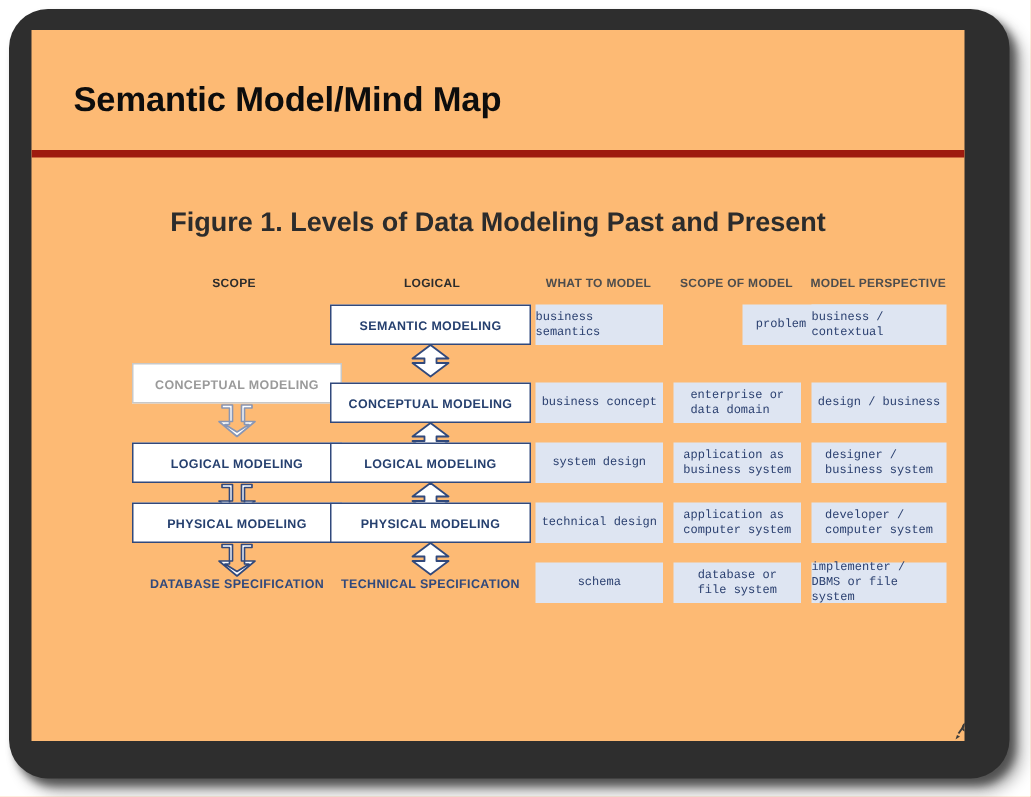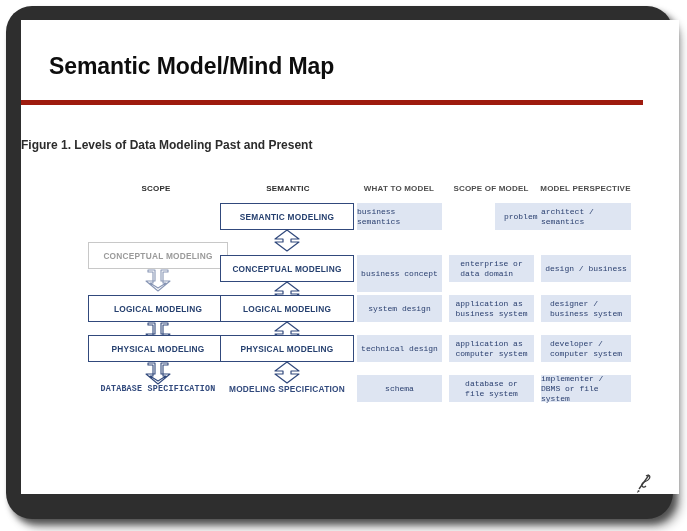--- a/index.html
+++ b/index.html
@@ -26,23 +26,22 @@
     box-shadow: 4px 5px 6px rgba(0,0,0,0.55), 8px 9px 10px rgba(0,0,0,0.30);
   }
 
   
   #slide {
     position: absolute;
     left: 15px;
     top: 14px;
     width: 622px;
     height: 474px;
-    background: #ffffff;
+    background: #fdba74;
     overflow: hidden;
-    padding-left: 36px;
   }
 
   
   #slide-title {
     position: absolute;
     left: 28px;
     top: 33px;
     font-size: 23px;
     font-weight: bold;
     color: #0d0d0d;
@@ -64,22 +63,22 @@
     left: 0px;
     top: 88px;
     width: 622px;
     height: 300px;
   }
   #figure-caption {
     position: absolute;
     left: 0;
     top: 30px;
     width: 622px;
-    text-align: left;
-    font-size: 12px;
+    text-align: center;
+    font-size: 18px;
     font-weight: bold;
     color: #2c2c2c;
   }
 
   
   .col-header {
     position: absolute;
     top: 76px;
     font-size: 8px;
     font-weight: bold;
@@ -179,21 +178,21 @@
   <div id="slide">
 
     <div id="slide-title">Semantic Model/Mind Map</div>
     <div id="title-rule"></div>
 
     <div id="figure">
 
       <div id="figure-caption">Figure 1. Levels of Data Modeling Past and Present</div>
 
       <div class="col-header" style="left:60px; width:150px;">SCOPE</div>
-      <div class="col-header" style="left:192px; width:150px;">SEMANTIC</div>
+      <div class="col-header" style="left:192px; width:150px;">LOGICAL</div>
       <div class="col-header light" style="left:333px; width:90px;">WHAT TO MODEL</div>
       <div class="col-header light" style="left:425px; width:90px;">SCOPE OF MODEL</div>
       <div class="col-header light" style="left:517px; width:95px;">MODEL PERSPECTIVE</div>
 
       <div class="proc-box faded" style="left:67px; top:134px; width:140px;">CONCEPTUAL MODELING</div>
 
       <svg class="arrow" style="left:124px; top:161px;" viewBox="0 0 26 23">
         <polygon points="3,1 10,1 10,12 1,12 13,22 25,12 16,12 16,1 23,1 23,3 18,3 18,14 21,14 13,19 5,14 8,14 8,3 3,3" fill="#ffffff" stroke="#8896b5" stroke-width="1.1" stroke-linejoin="round"></polygon>
       </svg>
 
@@ -202,21 +201,21 @@
       <svg class="arrow" style="left:124px; top:214px;" viewBox="0 0 26 23">
         <polygon points="3,1 10,1 10,12 1,12 13,22 25,12 16,12 16,1 23,1 23,3 18,3 18,14 21,14 13,19 5,14 8,14 8,3 3,3" fill="#ffffff" stroke="#31497c" stroke-width="1.1" stroke-linejoin="round"></polygon>
       </svg>
 
       <div class="proc-box" style="left:67px; top:227px; width:140px;">PHYSICAL MODELING</div>
 
       <svg class="arrow" style="left:124px; top:254px;" viewBox="0 0 26 23">
         <polygon points="3,1 10,1 10,12 1,12 13,22 25,12 16,12 16,1 23,1 23,3 18,3 18,14 21,14 13,19 5,14 8,14 8,3 3,3" fill="#ffffff" stroke="#31497c" stroke-width="1.1" stroke-linejoin="round"></polygon>
       </svg>
 
-      <div class="spec-label" style="left:67px; top:276px; width:140px;font-family:Liberation Mono, monospace;">DATABASE SPECIFICATION</div>
+      <div class="spec-label" style="left:67px; top:276px; width:140px;">DATABASE SPECIFICATION</div>
 
       <div class="proc-box" style="left:199px; top:95px; width:134px;">SEMANTIC MODELING</div>
 
       <svg class="arrow" style="left:253px; top:121px;" viewBox="0 0 26 23">
         <polygon points="13,1 25,10 17,10 17,13 25,13 13,22 1,13 9,13 9,10 1,10" fill="#ffffff" stroke="#31497c" stroke-width="1.2" stroke-linejoin="round"></polygon>
       </svg>
 
       <div class="proc-box" style="left:199px; top:147px; width:134px;">CONCEPTUAL MODELING</div>
 
       <svg class="arrow" style="left:253px; top:173px;" viewBox="0 0 26 23">
@@ -228,35 +227,35 @@
       <svg class="arrow" style="left:253px; top:213px;" viewBox="0 0 26 23">
         <polygon points="13,1 25,10 17,10 17,13 25,13 13,22 1,13 9,13 9,10 1,10" fill="#ffffff" stroke="#31497c" stroke-width="1.2" stroke-linejoin="round"></polygon>
       </svg>
 
       <div class="proc-box" style="left:199px; top:227px; width:134px;">PHYSICAL MODELING</div>
 
       <svg class="arrow" style="left:253px; top:253px;" viewBox="0 0 26 23">
         <polygon points="13,1 25,10 17,10 17,13 25,13 13,22 1,13 9,13 9,10 1,10" fill="#ffffff" stroke="#31497c" stroke-width="1.2" stroke-linejoin="round"></polygon>
       </svg>
 
-      <div class="spec-label" style="left:196px; top:276px; width:140px;">MODELING SPECIFICATION</div>
+      <div class="spec-label" style="left:196px; top:276px; width:140px;">TECHNICAL SPECIFICATION</div>
 
       <div class="cell" style="left:336px; top:95px; width:85px; height:27px;">business semantics</div>
-      <div class="cell" style="left:336px; top:147px; width:85px; height:37px;">business concept</div>
+      <div class="cell" style="left:336px; top:147px; width:85px; height:27px;">business concept</div>
       <div class="cell" style="left:336px; top:187px; width:85px; height:27px;">system design</div>
       <div class="cell" style="left:336px; top:227px; width:85px; height:27px;">technical design</div>
       <div class="cell" style="left:336px; top:267px; width:85px; height:27px;">schema</div>
 
       <div class="cell" style="left:428px; top:95px; width:85px; height:27px;margin-left:46px;">problem domain</div>
       <div class="cell" style="left:428px; top:147px; width:85px; height:27px;">enterprise or<br>data domain</div>
       <div class="cell" style="left:428px; top:187px; width:85px; height:27px;">application as<br>business system</div>
       <div class="cell" style="left:428px; top:227px; width:85px; height:27px;">application as<br>computer system</div>
       <div class="cell" style="left:428px; top:267px; width:85px; height:27px;">database or<br>file system</div>
 
-      <div class="cell" style="left:520px; top:95px; width:90px; height:27px;">architect / semantics</div>
+      <div class="cell" style="left:520px; top:95px; width:90px; height:27px;">business / contextual</div>
       <div class="cell" style="left:520px; top:147px; width:90px; height:27px;">design / business</div>
       <div class="cell" style="left:520px; top:187px; width:90px; height:27px;">designer /<br>business system</div>
       <div class="cell" style="left:520px; top:227px; width:90px; height:27px;">developer /<br>computer system</div>
       <div class="cell" style="left:520px; top:267px; width:90px; height:27px;">implementer /<br>DBMS or file system</div>
 
     </div>
 
 
     <svg id="cursor-glyph" viewBox="0 0 20 22">
       <path d="M16,3 L6,17" stroke="#3a3a3a" stroke-width="1.3" fill="none"></path>

